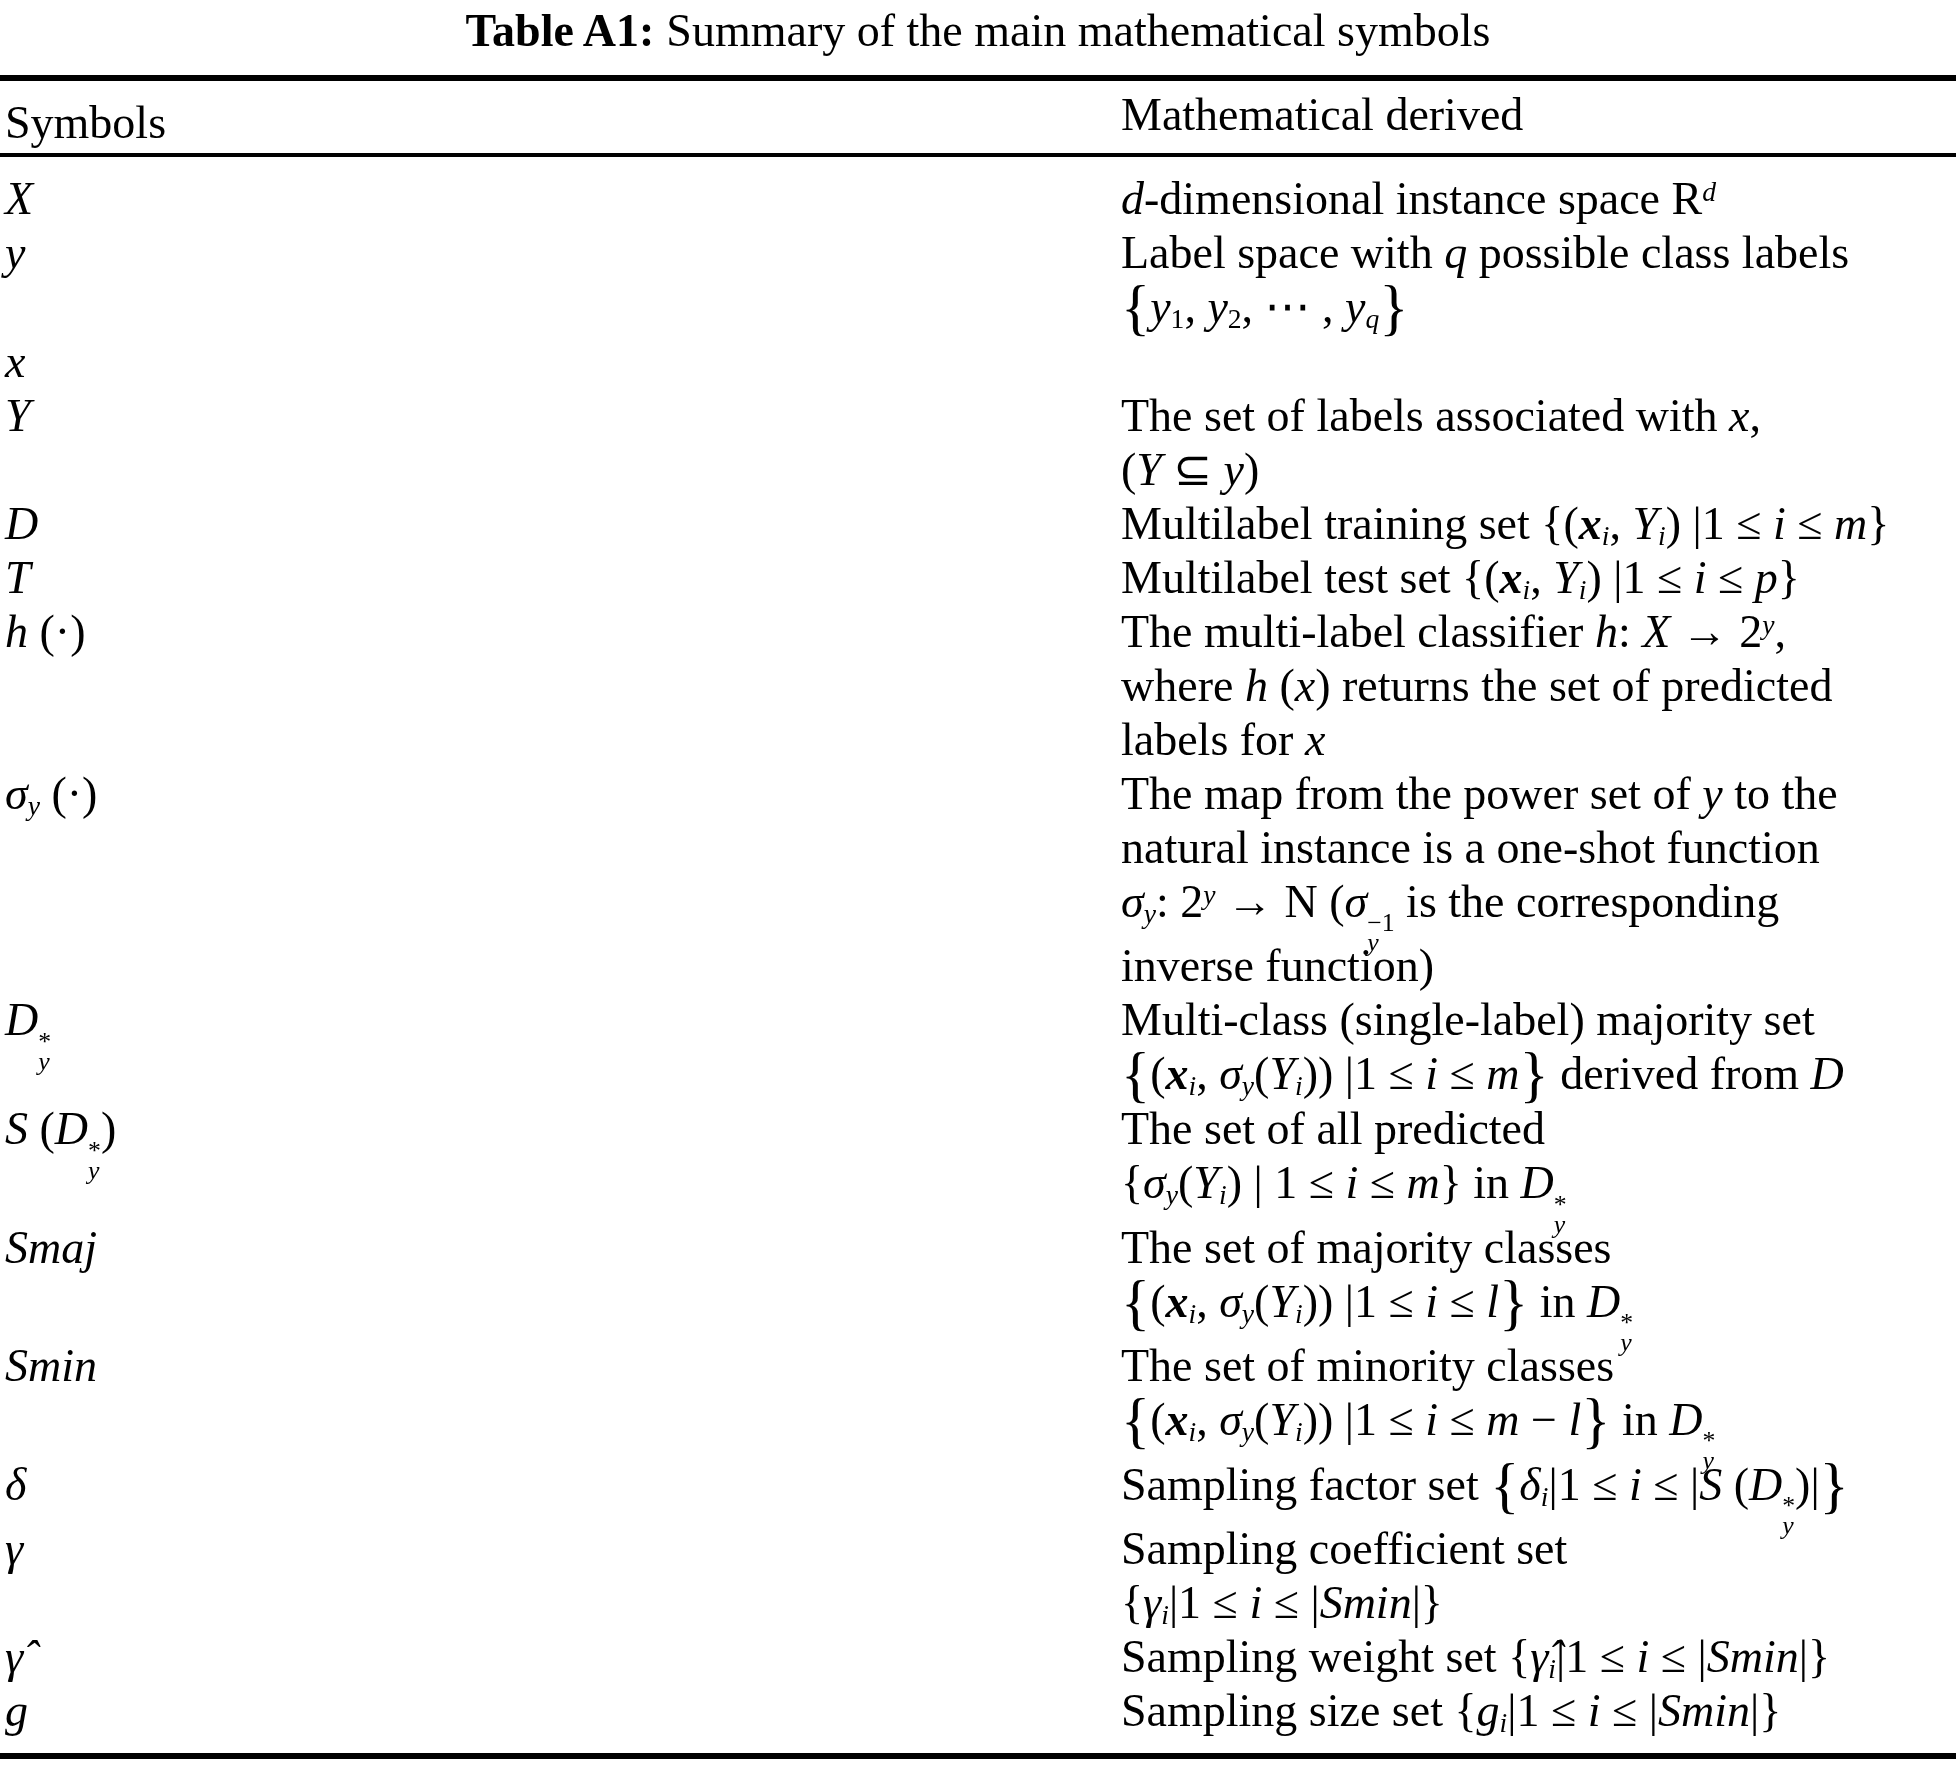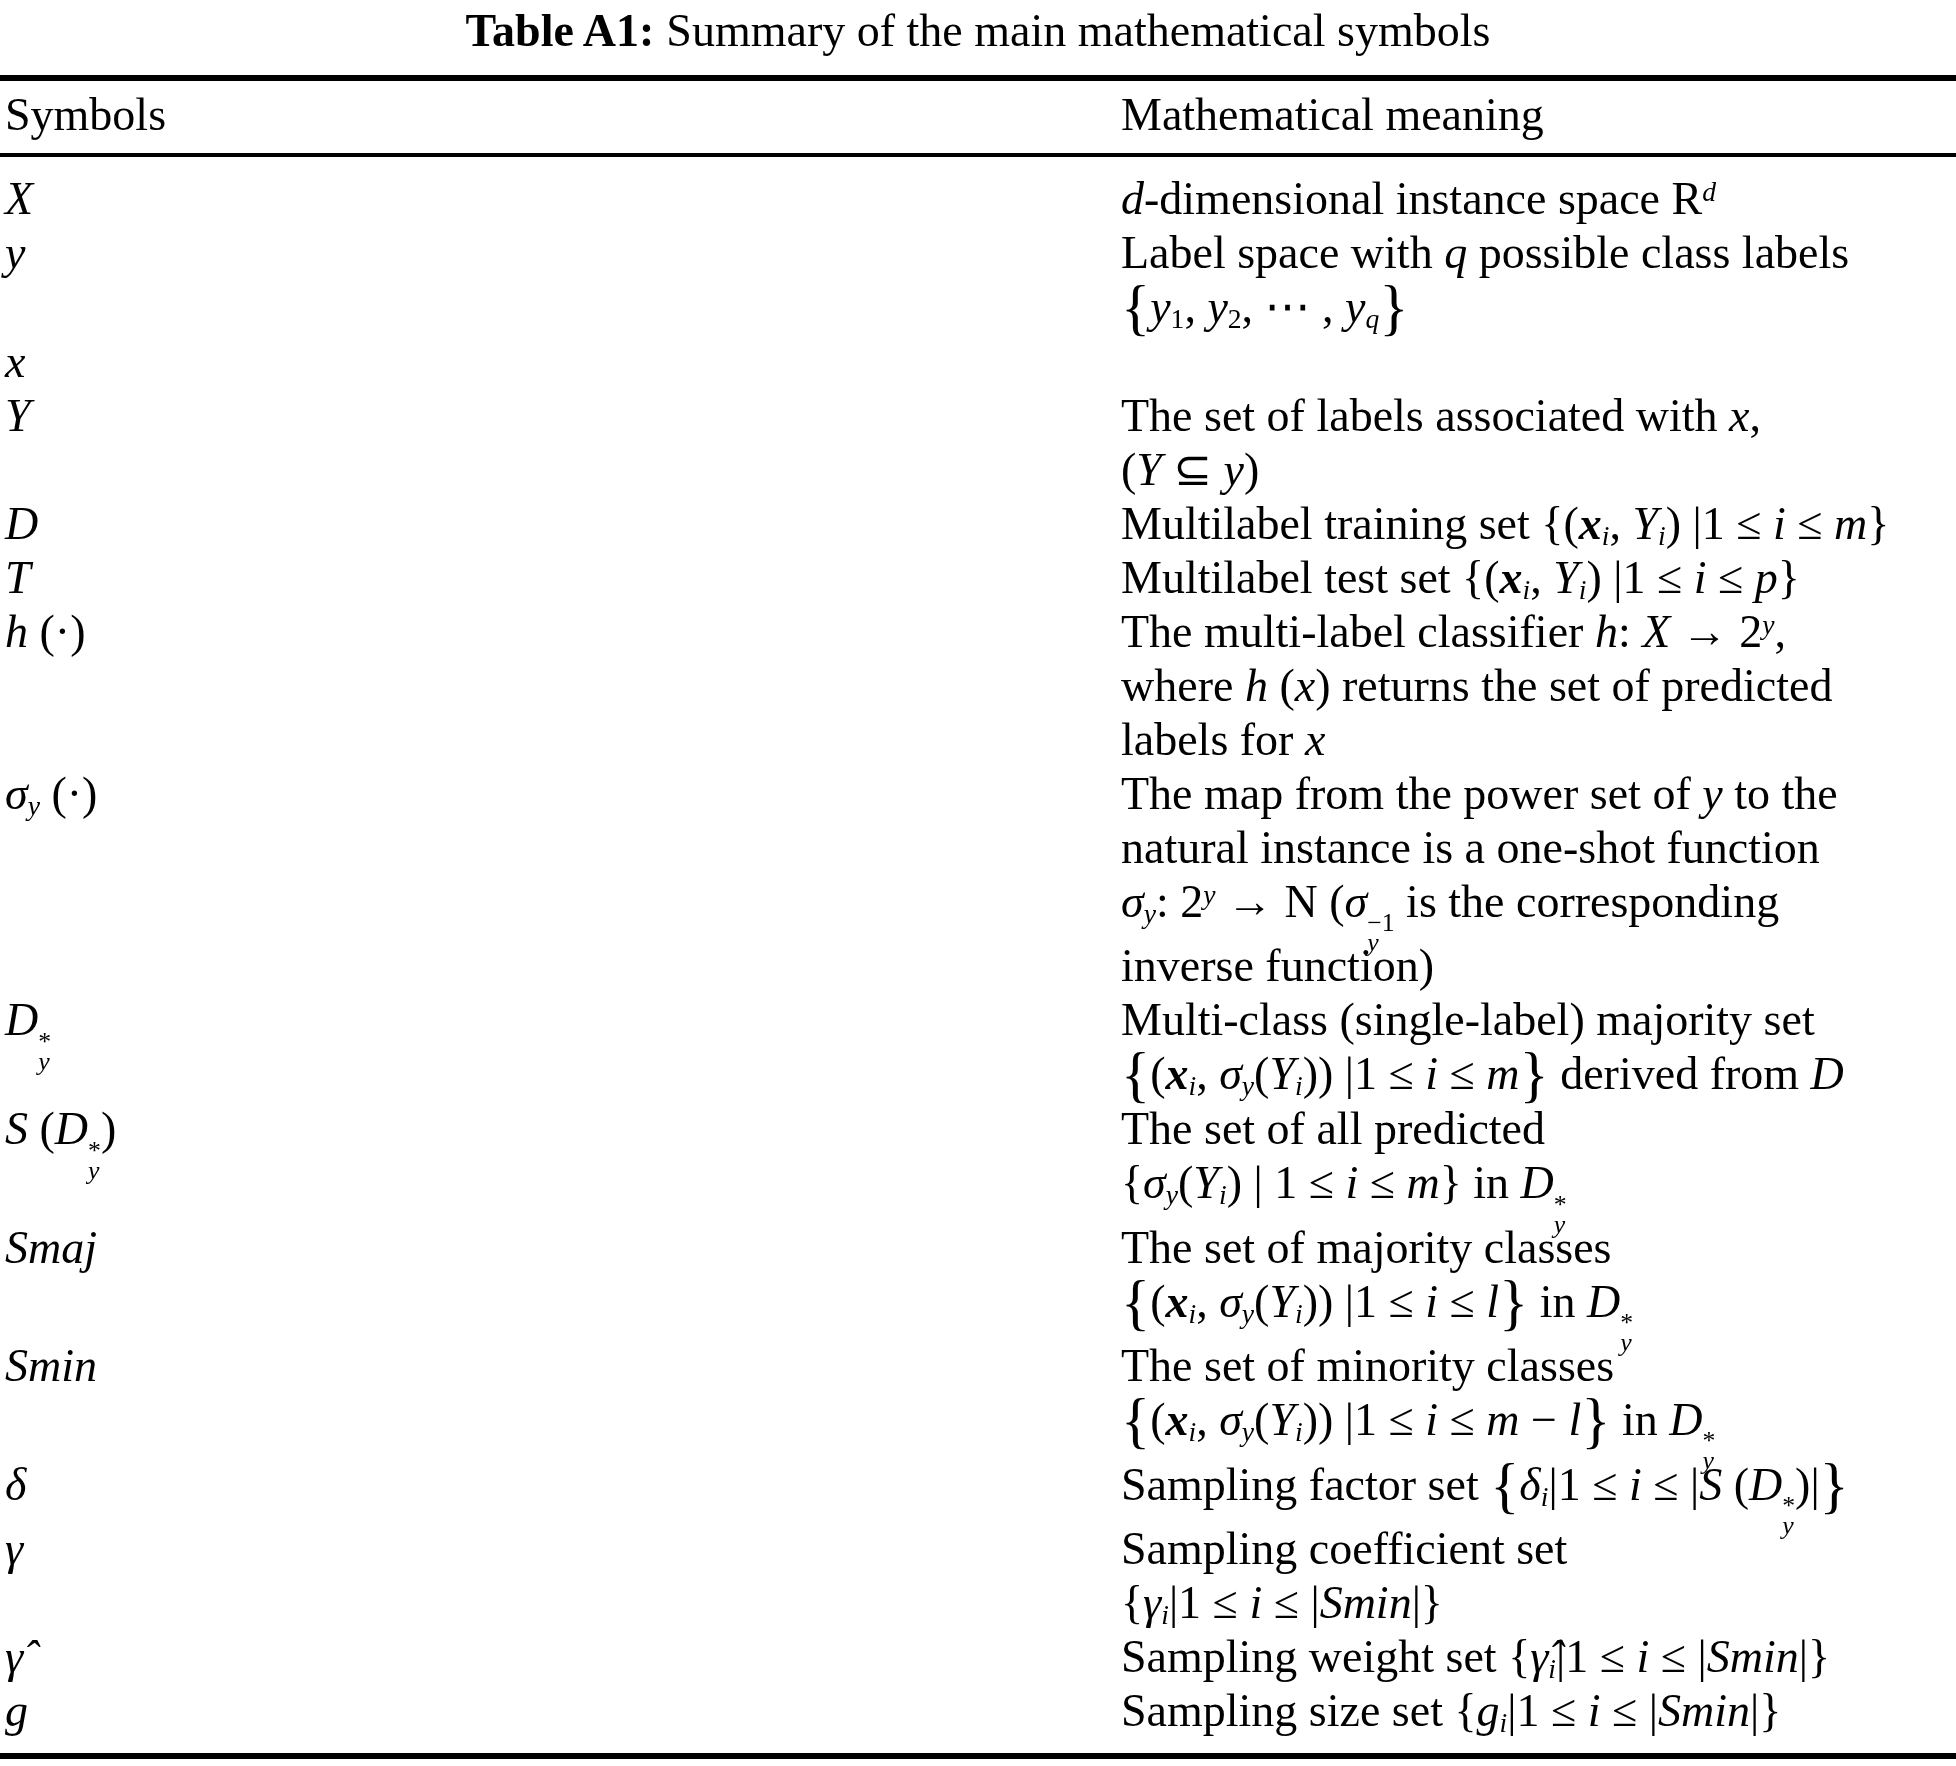--- a/index.html
+++ b/index.html
@@ -14,21 +14,21 @@
   .title{
     position:absolute;top:0;left:0;width:1956px;
     text-align:center;line-height:62px;white-space:nowrap;
   }
   .title .bold{font-weight:700;margin-right:12px;}
   .rule{position:absolute;left:0;width:1956px;background:#000;}
   .rule-top{top:75px;height:6px;}
   .rule-mid{top:153px;height:4px;}
   .rule-bot{top:1753px;height:6px;}
   .hdr{position:absolute;top:88px;left:0;width:1956px;line-height:54px;}
-  .hdr .c1{position:absolute;left:5px;top:0;}
+  .hdr .c1{position:absolute;left:5px;top:8px;}
   .hdr .c2{position:absolute;left:1121px;top:0;}
   .tbody{
     position:absolute;top:172px;left:5px;width:1951px;
     display:grid;grid-template-columns:1116px 835px;
     align-items:start;
   }
   .cell{line-height:54px;}
   .cell .line{white-space:nowrap;}
   i{font-style:italic;}
   b i,i b{font-weight:700;}
@@ -52,21 +52,21 @@
 <div class="page">
 
   <div class="title">
     <span class="bold">Table A1:</span><span>Summary of the main mathematical symbols</span>
   </div>
 
   <div class="rule rule-top"></div>
 
   <div class="hdr">
     <span class="c1">Symbols</span>
-    <span class="c2">Mathematical meaning</span>
+    <span class="c2">Mathematical derived</span>
   </div>
 
   <div class="rule rule-mid"></div>
 
   <div class="tbody">
       <div class="cell sym"><i>X</i></div>
       <div class="cell meaning">
         <div class="line"><i>d</i>-dimensional instance space R<sup><i>d</i></sup></div>
       </div>
       <div class="cell sym"><i>y</i></div>

